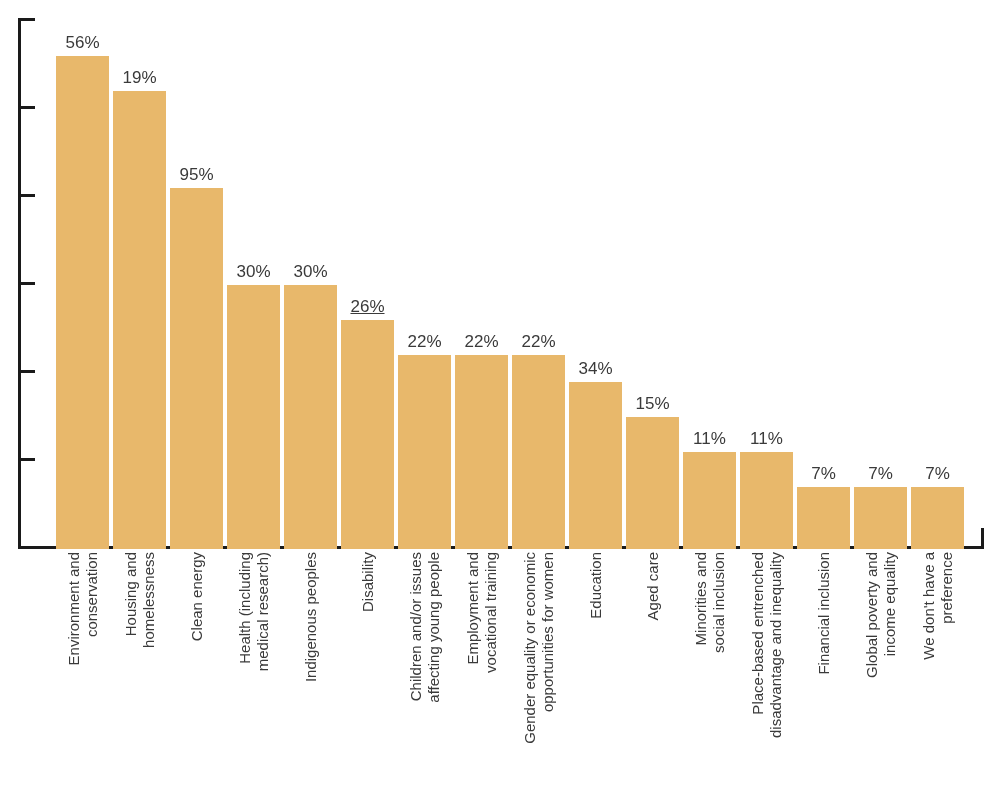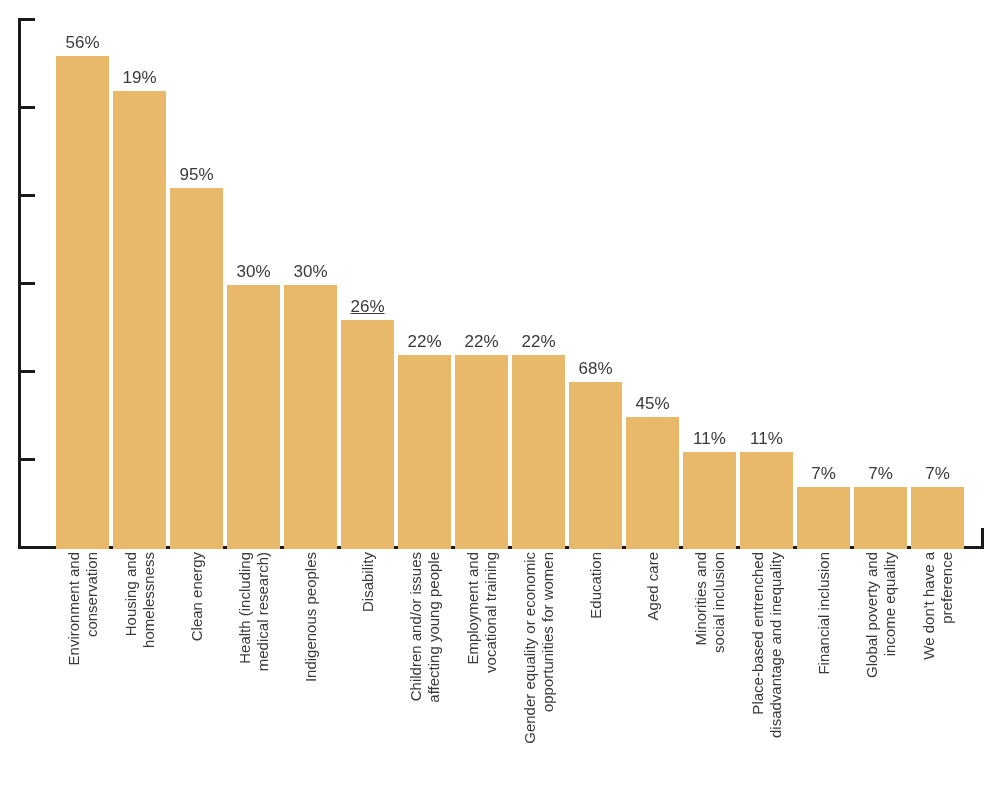--- a/index.html
+++ b/index.html
@@ -163,25 +163,25 @@
       <div class="bar-group" style="left: 455px;">
         <div class="bar" style="height: 193.6px; background: rgb(232, 184, 107);"></div>
         <div class="bar-value" style="bottom: 196.6px;">22%</div>
       </div>
       <div class="bar-group" style="left: 512px;">
         <div class="bar" style="height: 193.6px; background: rgb(232, 184, 107);"></div>
         <div class="bar-value" style="bottom: 196.6px;">22%</div>
       </div>
       <div class="bar-group" style="left: 569px;">
         <div class="bar" style="height: 167.2px; background: rgb(232, 184, 107);"></div>
-        <div class="bar-value" style="bottom: 170.2px;">68%</div>
+        <div class="bar-value" style="bottom: 170.2px;">34%</div>
       </div>
       <div class="bar-group" style="left: 626px;">
         <div class="bar" style="height: 132px; background: rgb(232, 184, 107);"></div>
-        <div class="bar-value" style="bottom: 135px;">45%</div>
+        <div class="bar-value" style="bottom: 135px;">15%</div>
       </div>
       <div class="bar-group" style="left: 683px;">
         <div class="bar" style="height: 96.8px; background: rgb(232, 184, 107);"></div>
         <div class="bar-value" style="bottom: 99.8px;">11%</div>
       </div>
       <div class="bar-group" style="left: 740px;">
         <div class="bar" style="height: 96.8px; background: rgb(232, 184, 107);"></div>
         <div class="bar-value" style="bottom: 99.8px;">11%</div>
       </div>
       <div class="bar-group" style="left: 797px;">

